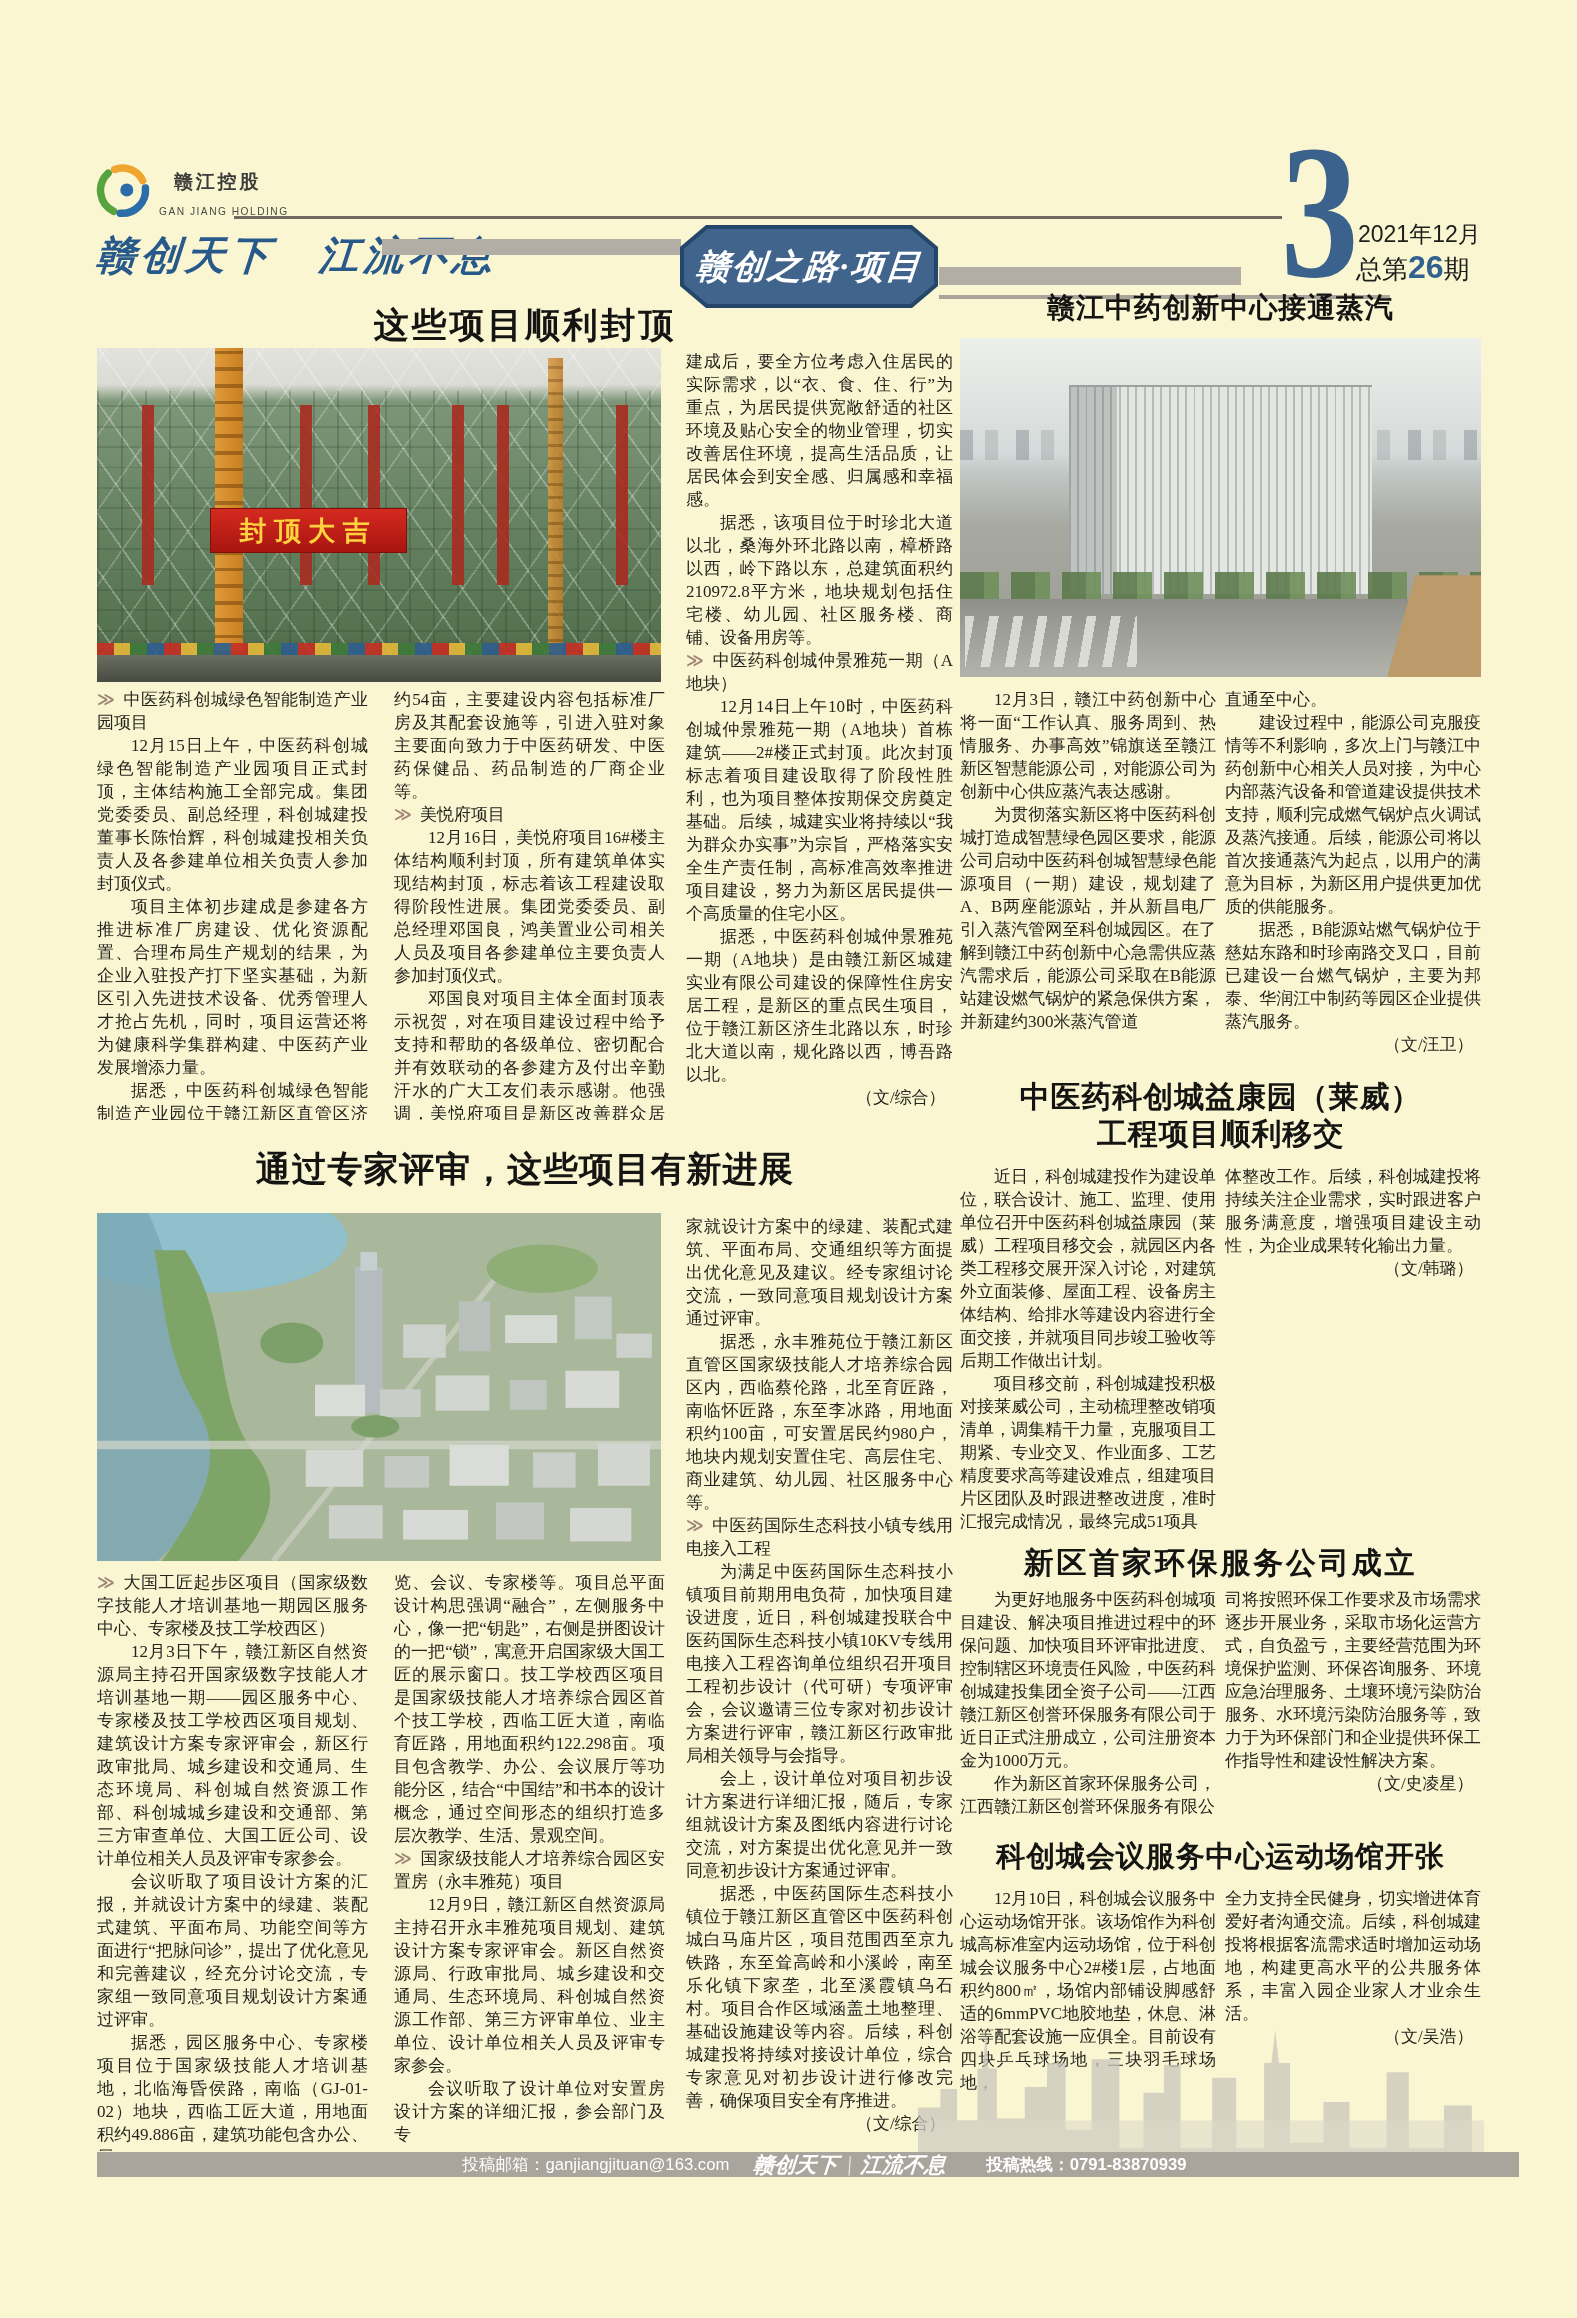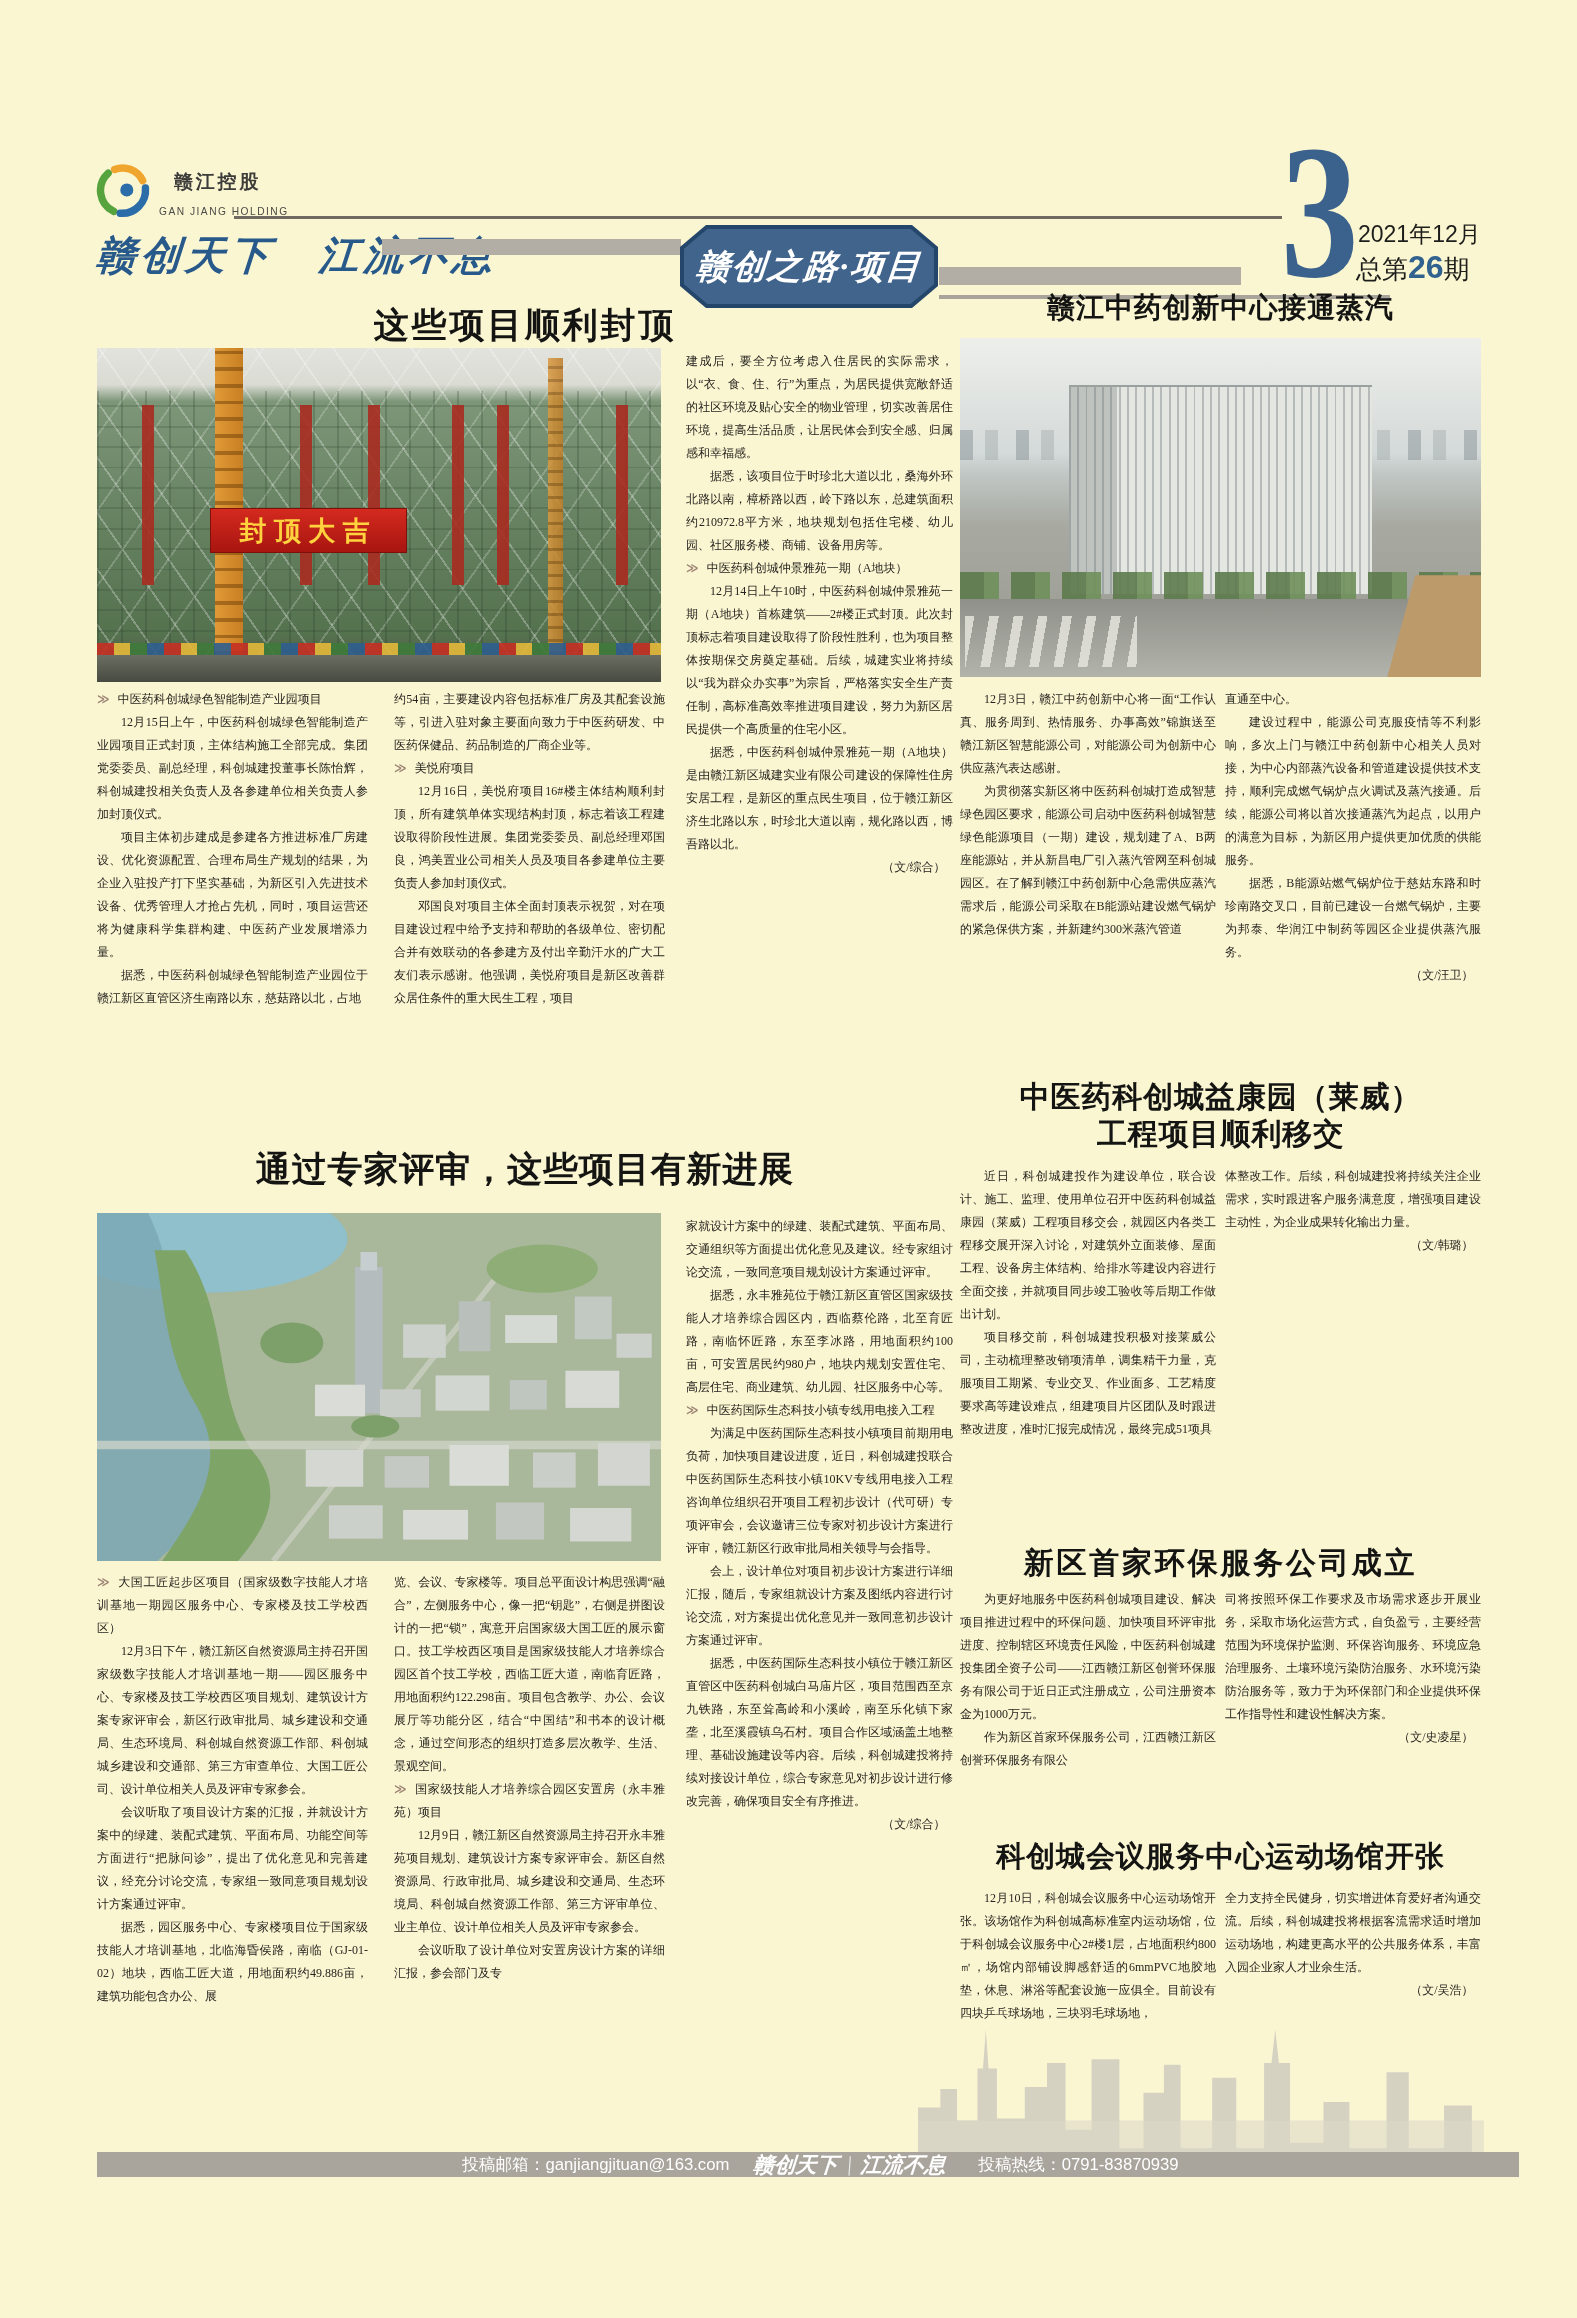--- a/index.html
+++ b/index.html
@@ -35,21 +35,21 @@
   .title{position:absolute;font-family:"Liberation Sans",sans-serif;font-weight:bold;
          color:#141412;text-align:center;letter-spacing:2.8px;}
   .t-a1{left:97px;top:302px;width:856px;font-size:35px;}
   .t-a2{left:960px;top:289px;width:521px;font-size:28px;letter-spacing:0.9px;}
   .t-a3{left:97px;top:1146px;width:856px;font-size:35px;letter-spacing:0.9px;}
   .t-a4{left:960px;top:1078px;width:521px;font-size:30px;line-height:37px;letter-spacing:0.9px;}
   .t-a5{left:960px;top:1543px;width:521px;font-size:30px;}
   .t-a6{left:960px;top:1837px;width:521px;font-size:29px;letter-spacing:0.9px;}
 
   
-  .col{position:absolute;text-align:justify;font-size:12px;line-height:23px;overflow:hidden;}
+  .col{position:absolute;text-align:justify;font-size:17px;line-height:23px;overflow:hidden;}
   .col p{margin:0;text-indent:2em;}
   .col p.cont{text-indent:0;}
   .col p.bullet{text-indent:0;}
   .col p.bullet::before{content:"≫";color:#9d8474;font-weight:bold;margin-right:8.3px;
         font-family:"DejaVu Sans",sans-serif;}
   .col p.byline{text-indent:0;text-align:right;padding-right:7.4px;}
   .c-a1-1{left:97px;top:688px;width:271px;height:432px;}
   .c-a1-2{left:394px;top:688px;width:271px;height:432px;}
   .c-a1-3{left:686px;top:350px;width:267px;height:796px;}
   .c-a2-1{left:960px;top:688px;width:256px;height:387px;}
@@ -108,21 +108,21 @@
   .skyline{left:918px;top:2011px;width:566px;height:141px;opacity:.75;}
   .skyline svg{display:block;width:100%;height:100%;}
 
   
   .footer{left:97px;top:2152px;width:1384px;height:25px;background:#a9a59d;color:#fff;
     display:flex;align-items:center;font-family:"Liberation Sans",sans-serif;font-size:16.7px;padding-left:38px;}
   .f-email{margin-left:327px;}
   .f-slogan{margin-left:24px;font-family:"Liberation Serif",serif;font-style:italic;font-weight:bold;
     font-size:21.3px;display:flex;align-items:center;gap:8.3px;transform:skewX(-4deg);}
   .f-sep{font-weight:normal;opacity:.8;}
-  .f-hotline{margin-left:32px;}
+  .f-hotline{margin-left:40px;font-weight:bold;}
 
   .logo-icon{left:96px;top:161px;width:56px;height:58px;}
 </style>
 </head>
 <body>
 
 <div class="page">
 
   <div class="abs logo-icon">
     <svg viewBox="0 0 60 62">

